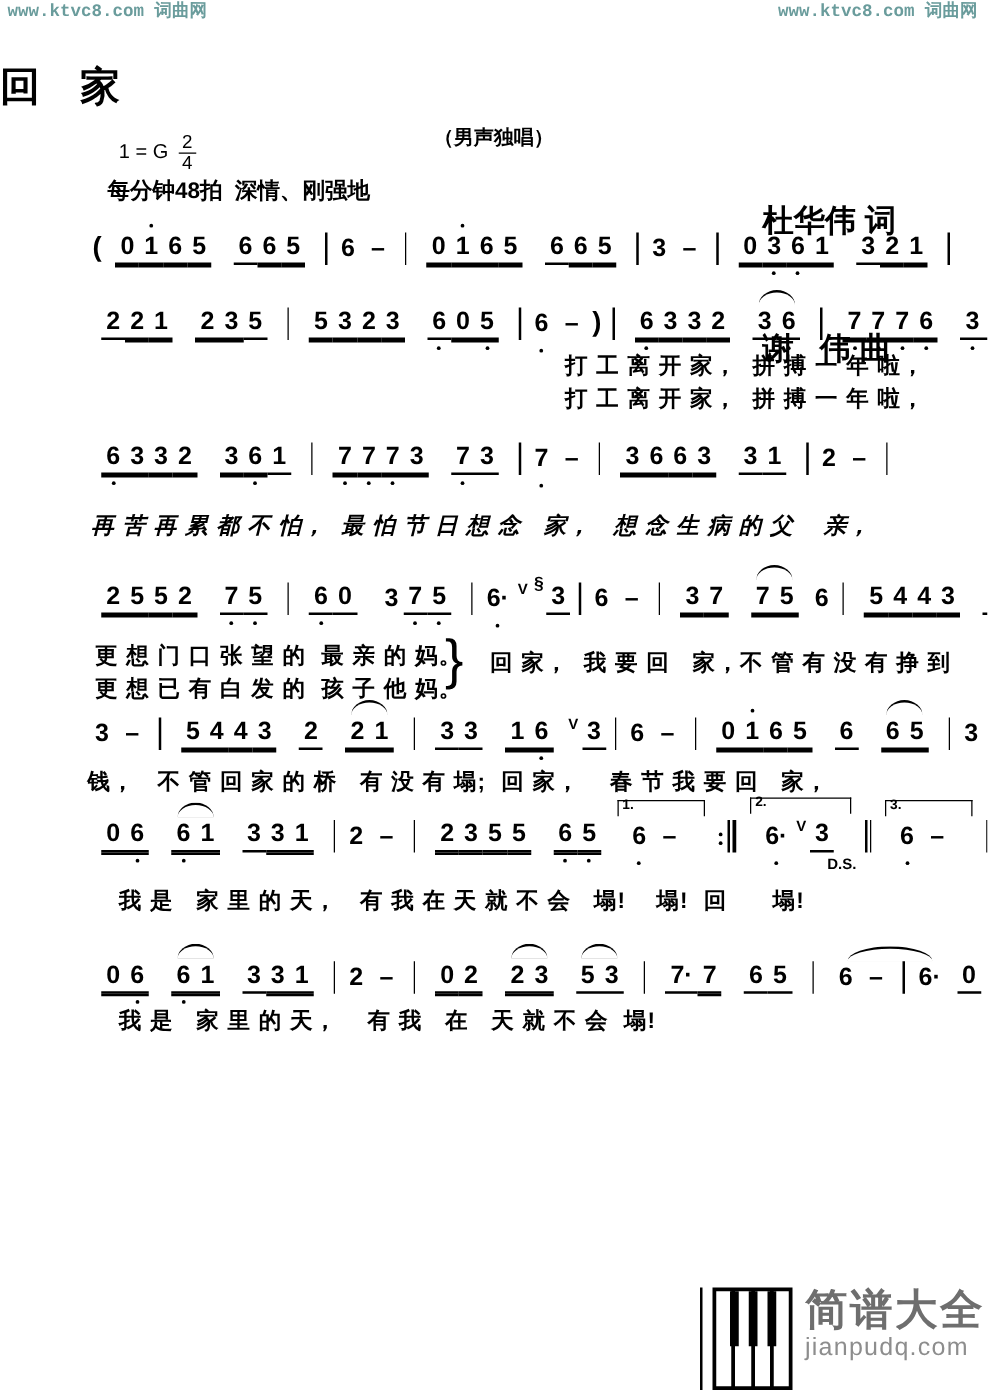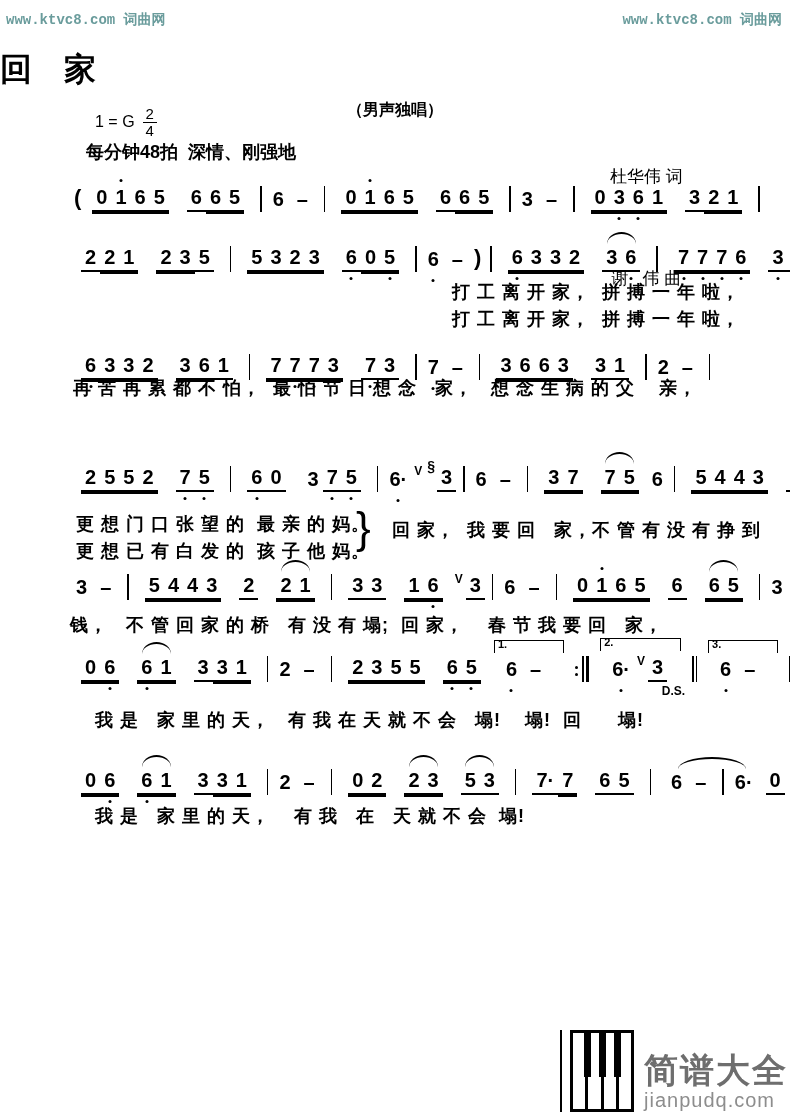--- a/index.html
+++ b/index.html
@@ -1,24 +1,24 @@
 <!DOCTYPE html>
 <html><head>
 <meta charset="utf-8">
 <style>
   html,body{margin:0;padding:0;background:#fff;}
   .page{position:relative;width:790px;height:1119px;background:#fff;overflow:hidden;
         font-family:"Liberation Sans",sans-serif;color:#000;}
-  .wm{position:absolute;top:11px;font-family:"Liberation Mono",monospace;font-size:14px;font-weight:bold;white-space:pre;}
+  .wm{position:absolute;top:0;font-family:"Liberation Mono",monospace;font-size:14px;font-weight:bold;white-space:pre;}
   .wm-left{left:6px;}
   .wm-right{right:8px;}
   .title{position:absolute;top:48px;left:0;width:100%;text-align:left;margin:0;
          font-size:32px;font-weight:bold;white-space:pre;font-family:"Liberation Serif",serif;}
   .subtitle{position:absolute;top:100px;left:0;width:100%;text-align:center;font-size:16px;font-weight:bold;white-space:pre;}
-  .credits{position:absolute;left:610px;top:92px;font-size:17px;font-weight:normal;line-height:34px;white-space:pre;text-align:center;}
+  .credits{position:absolute;left:610px;top:92px;font-size:25px;font-weight:bold;line-height:34px;white-space:pre;}
   .keysig{position:absolute;left:95px;top:106px;font-size:16px;display:flex;align-items:center;gap:8px;}
   .frac{display:inline-flex;flex-direction:column;align-items:center;line-height:1.05;font-size:15px;}
   .frac .num{border-bottom:1px solid #000;padding:0 3px;}
   .tempo{position:absolute;left:86px;top:140px;font-size:18px;font-weight:bold;white-space:pre;}
 
   
   .system{position:absolute;left:72px;width:690px;height:40px;display:flex;align-items:flex-end;}
   #sys1{top:172px;} #sys2{top:232px;} #sys3{top:340px;} #sys4{top:452px;}
   #sys5{top:560px;} #sys6{top:642px;} #sys7{top:755px;}
   .grp{position:relative;display:inline-flex;align-items:flex-end;margin:0 9px;}
@@ -40,30 +40,30 @@
   .arc{position:absolute;top:-12px;left:12%;right:12%;height:10px;
        border:solid #000;border-width:2px 0 0 0;border-radius:50% 50% 0 0/100% 100% 0 0;}
   .volta{position:relative;display:inline-flex;align-items:flex-end;margin:0 4px;padding:18px 14px 0 8px;}
   .vbr{position:absolute;top:2px;left:0;right:0;height:12px;border-top:1px solid #000;border-left:1px solid #000;border-right:1px solid #000;}
   .vlab{position:absolute;top:0;left:4px;font-size:11px;font-weight:bold;}
   .ds{position:absolute;right:-4px;bottom:-16px;font-size:12px;font-weight:bold;}
 
   
   .lyric{position:absolute;font-size:18px;font-weight:600;white-space:pre;letter-spacing:1px;}
   #lyr-s2-v1{left:452px;top:280px;} #lyr-s2-v2{left:452px;top:307px;}
-  #lyr-s3-v1{left:73px;top:376px;}  #lyr-s3-v2{left:73px;top:412px;}
+  #lyr-s3-v1{left:73px;top:408px;font-style:italic;}  #lyr-s3-v2{left:73px;top:412px;}
   #lyr-s4-v1{left:76px;top:512px;}  #lyr-s4-v2{left:76px;top:539px;}
   #brace{left:356px;top:503px;font-size:44px;font-weight:normal;}
   #lyr-s4-ch{left:392px;top:518px;}
   #lyr-s5{left:70px;top:613px;}
   #lyr-s6{left:95px;top:708px;}
   #lyr-s7{left:95px;top:804px;}
 
   
-  .logo{position:absolute;left:560px;top:1030px;display:flex;align-items:flex-end;}
+  .logo{position:absolute;left:560px;top:1030px;display:flex;align-items:flex-start;}
   .logo-bar{width:2px;height:82px;background:#000;margin-right:8px;}
   .piano{position:relative;width:64px;height:82px;background:#000;display:flex;gap:3px;padding:3px;box-sizing:border-box;}
   .wkey{flex:1;background:#fff;}
   .bkey{position:absolute;top:3px;width:7px;height:44px;background:#000;}
   .bkey1{left:14px;} .bkey2{left:29px;} .bkey3{left:44px;}
   .logo-text{margin-left:10px;}
   .logo-name{font-size:34px;font-weight:bold;color:#6e6e6e;letter-spacing:2px;line-height:1.1;}
   .logo-url{font-size:20px;color:#8d8d8d;letter-spacing:1px;}
 </style>
 </head>

